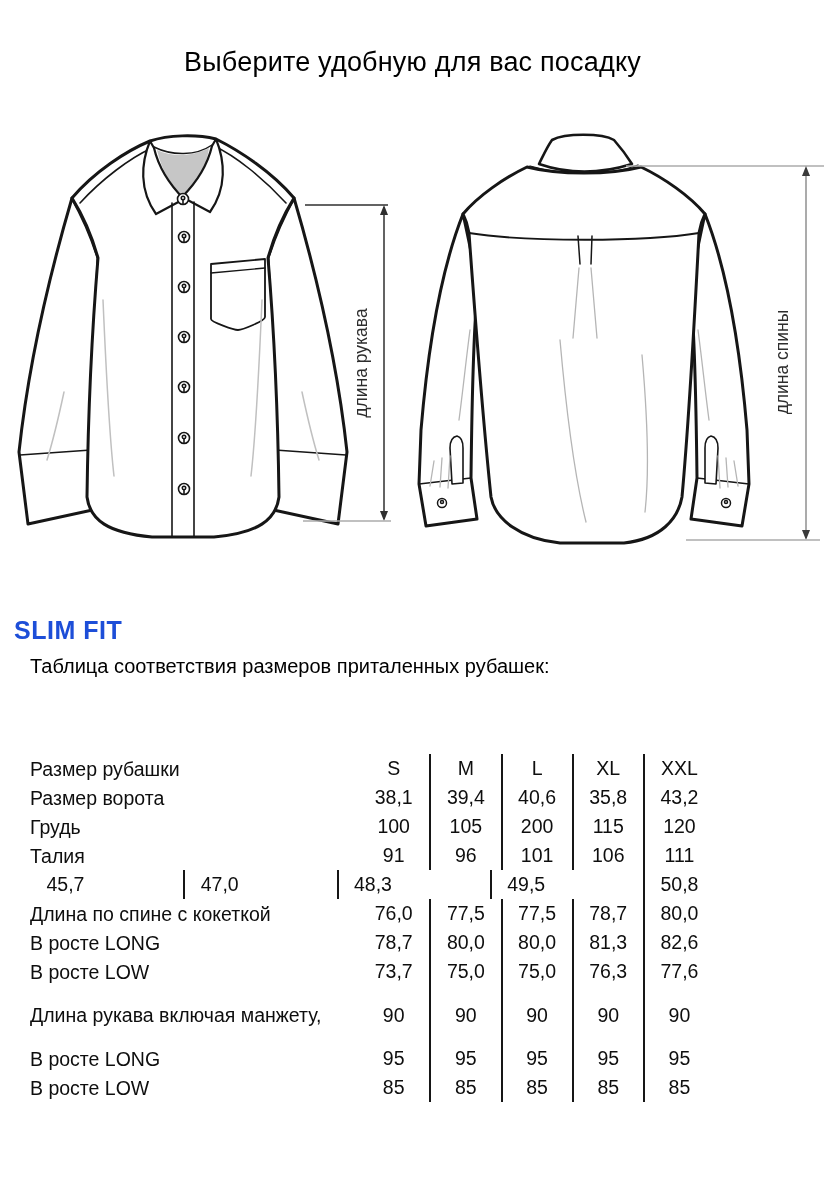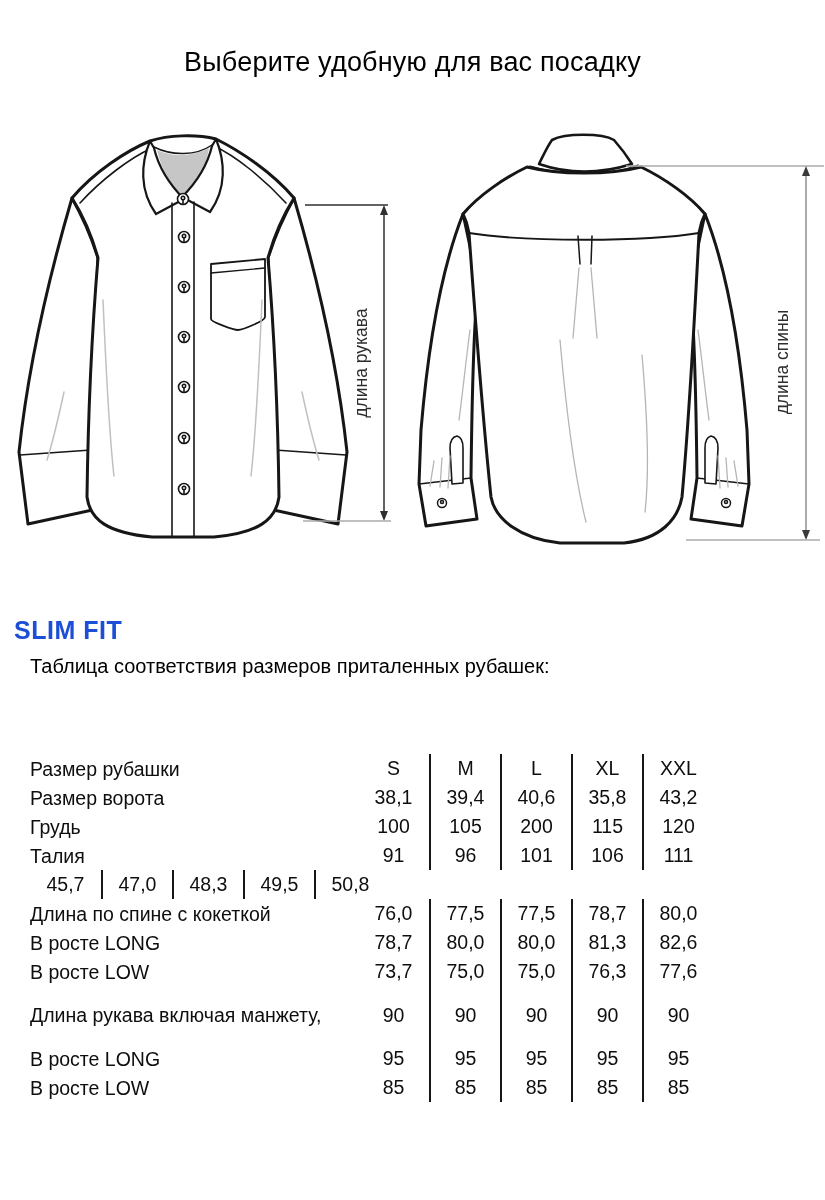--- a/index.html
+++ b/index.html
@@ -5,21 +5,21 @@
   html,body{margin:0;padding:0;background:#ffffff;}
   .page{position:relative;width:825px;height:1200px;background:#fff;overflow:hidden;
         font-family:"Liberation Sans",sans-serif;color:#000;}
   .title{position:absolute;top:47px;left:0;width:825px;text-align:center;
          font-size:27px;letter-spacing:0.2px;color:#000;}
   .illustration{position:absolute;top:0;left:0;}
   .heading{position:absolute;top:616px;left:14px;font-size:25px;font-weight:bold;
            letter-spacing:0.5px;color:#1d4ed8;}
   .subtitle{position:absolute;top:655px;left:14px;font-size:20px;color:#000;margin-left:16px;}
   .size-table{position:absolute;top:754px;left:30px;width:684px;font-size:19.5px;color:#0e0e0e;}
-  .tr{display:flex;height:29px;}
+  .tr{display:flex;height:29px;justify-content:space-between;}
   .tr.tall{height:58px;}
   .td{height:100%;display:flex;align-items:center;box-sizing:border-box;}
   .td.label{width:328px;justify-content:flex-start;line-height:28px;}
   .td.label .two-line{display:block;line-height:29px;}
   .td.val{width:71px;justify-content:center;text-align:center;}
   .td.val + .td.val{border-left:2px solid #161616;}
   svg text{font-family:"Liberation Sans",sans-serif;}
 </style>
 </head>
 <body>

